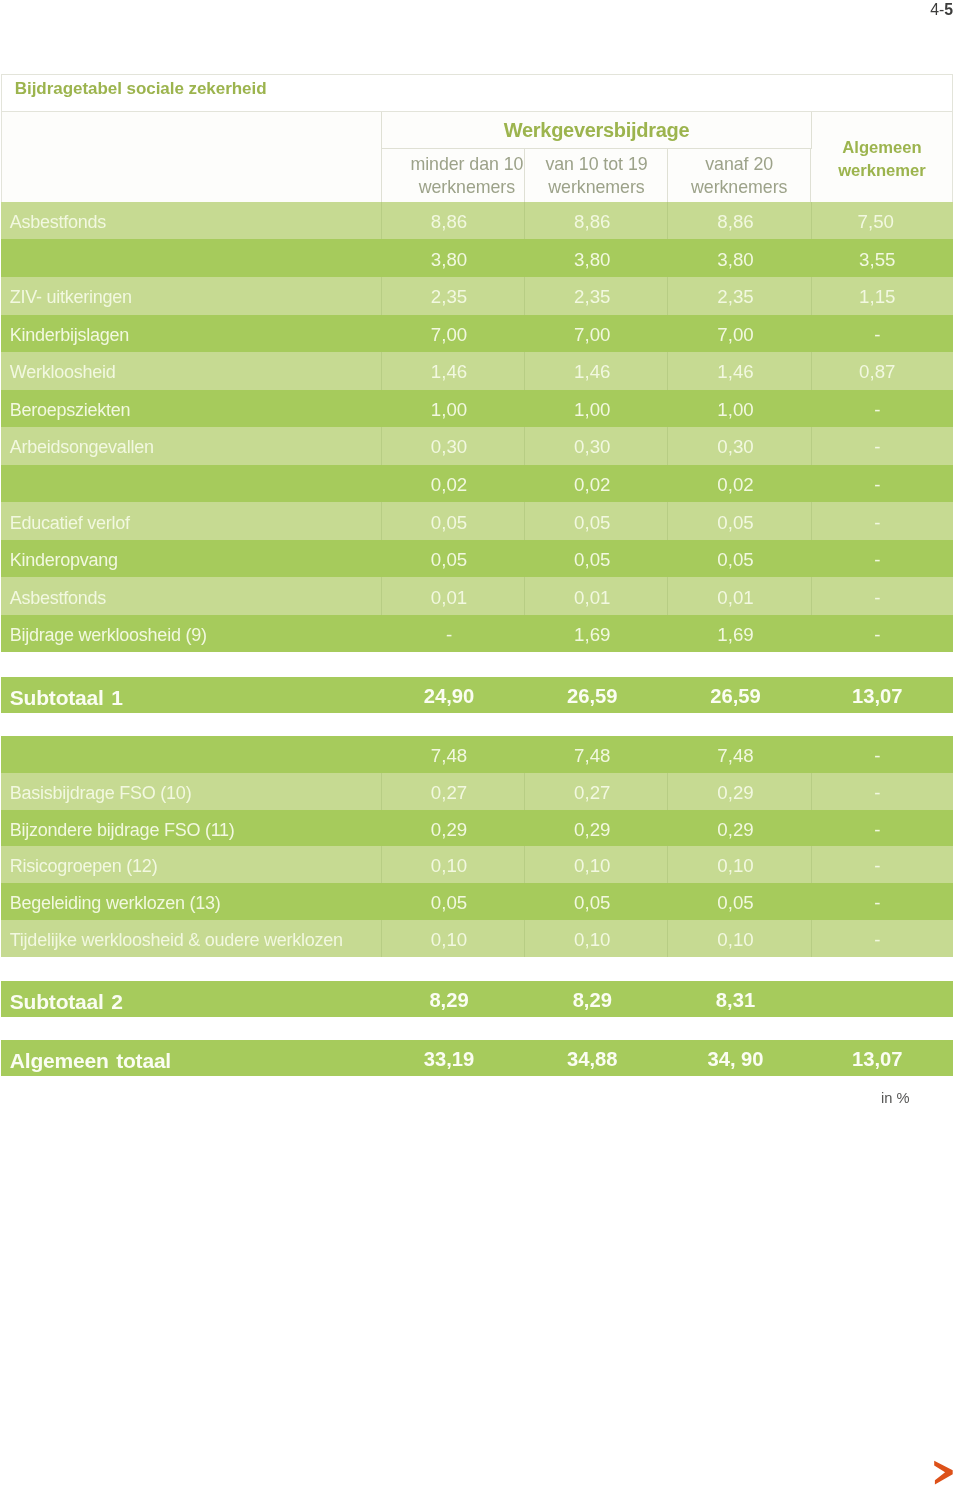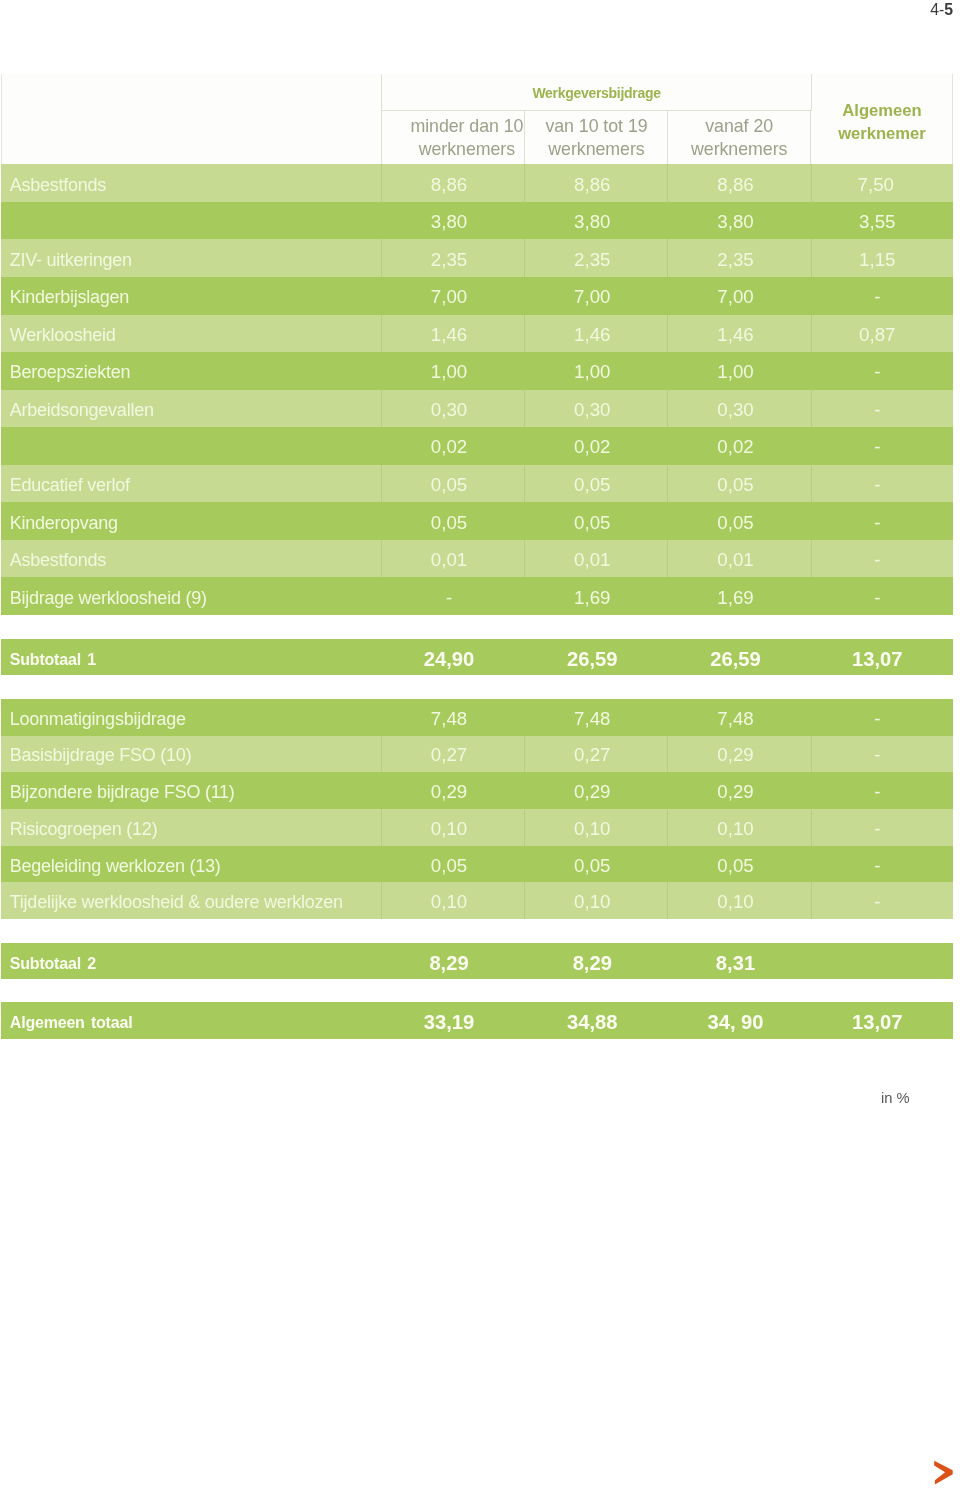--- a/index.html
+++ b/index.html
@@ -23,21 +23,21 @@
             border:1px solid #e3e4da;}
   .titlerow .t{position:absolute;left:13px;top:-4px;height:100%;display:flex;align-items:center;
             font-size:17px;font-weight:bold;color:#9cb44e;letter-spacing:-0.05px;}
 
   
   .hdr{position:relative;height:90.4px;box-sizing:border-box;background:#fdfdfb;
        border-left:1px solid #e3e4da;border-right:1px solid #e3e4da;}
   .hdr .grp{position:absolute;left:379.5px;top:0;width:430.5px;height:37px;box-sizing:border-box;
        border-left:1px solid #dfe0d4;border-right:1px solid #dfe0d4;border-bottom:1px solid #dfe0d4;
        display:flex;align-items:center;justify-content:center;}
-  .hdr .grp span{font-size:14px;font-weight:bold;color:#9cb44e;letter-spacing:-0.3px;
+  .hdr .grp span{font-size:20px;font-weight:bold;color:#9cb44e;letter-spacing:-0.3px;
        position:relative;top:1px;}
   .hdr .sub{position:absolute;top:37px;height:54px;box-sizing:border-box;
        display:flex;flex-direction:column;align-items:center;justify-content:center;text-align:center;
        border-left:1px solid #dfe0d4;font-size:17.8px;letter-spacing:-0.05px;color:#9ca289;line-height:23px;}
   .hdr .sub.last{border-right:1px solid #dfe0d4;}
   .hdr .emp{position:absolute;left:809.2px;top:0;width:142px;height:90.4px;box-sizing:border-box;
        display:flex;flex-direction:column;align-items:center;justify-content:center;text-align:center;
        font-size:16.6px;font-weight:bold;color:#9cb44e;line-height:23px;padding-top:5px;}
 
   
@@ -52,37 +52,40 @@
   .row .sep{position:absolute;top:0;height:100%;width:1px;background:rgba(150,175,100,0.30);}
   .row.dk .sep{background:transparent;}
 
   .gap{height:24.1px;background:#fff;}
   .gap-s{height:23.7px;background:#fff;}
   .gap-t{height:24.2px;background:#fff;}
   .gap-u{height:22.9px;background:#fff;}
 
   .total{position:relative;height:36.2px;background:#a6cb5c;overflow:hidden;}
   .total .lbl{position:absolute;left:9px;top:3px;height:100%;display:flex;align-items:center;
-       font-size:16px;font-weight:bold;color:#fbfdf2;white-space:nowrap;letter-spacing:-0.2px;word-spacing:2px;}
+       font-size:21px;font-weight:bold;color:#fbfdf2;white-space:nowrap;letter-spacing:-0.2px;word-spacing:2px;}
   .total .val{position:absolute;top:2px;height:100%;display:flex;align-items:center;justify-content:center;
        font-size:20.2px;font-weight:bold;color:#fbfdf2;box-sizing:border-box;padding-right:5.8px;}
 
   .inpct{position:absolute;right:50.5px;top:1089.5px;font-size:14.7px;color:#575756;letter-spacing:0px;}
   .arrow{position:absolute;left:932px;top:1458px;width:24px;height:28px;line-height:0;}
   .arrow svg{display:block;}
 </style>
 </head>
 <body>
 
 <div class="page">
 
   <div class="pageno"><span>4</span><span>-</span><span class="pn-cur">5</span></div>
 
   <div class="tbl">
 
+    <div class="titlerow">
+      <div class="t">Bijdragetabel sociale zekerheid</div>
+    </div>
 
     <div class="hdr">
       <div class="grp">
         <span>Werkgeversbijdrage</span>
       </div>
       <div id="subcols">
           <div class="sub" style="left: 379.1px; width: 171px; text-align: right;">
             <span>minder dan 10</span>
             <span>werknemers</span>
           </div>
@@ -239,21 +242,20 @@
           <div class="lbl">Subtotaal 1</div>
           <div class="val" style="left: 379.5px; width: 143.3px;">24,90</div>
           <div class="val" style="left: 522.8px; width: 143.2px;">26,59</div>
           <div class="val" style="left: 666px; width: 143.2px;">26,59</div>
           <div class="val" style="left: 809.2px; width: 142.6px; padding-right: 8px;">13,07</div>
         </div>
       </div>
     <div class="gap-s"></div>
     <div id="body2">
         <div class="row dk s2">
-          <div class="lbl">Loonmatigingsbijdrage</div>
           <div class="val" style="left: 379.5px; width: 143.3px;">7,48</div>
           <div class="val" style="left: 522.8px; width: 143.2px;">7,48</div>
           <div class="val" style="left: 666px; width: 143.2px;">7,48</div>
           <div class="val" style="left: 809.2px; width: 142.6px; padding-right: 8px;">-</div>
           <div class="sep" style="left: 380.2px;"></div>
           <div class="sep" style="left: 523.5px;"></div>
           <div class="sep" style="left: 666.7px;"></div>
           <div class="sep" style="left: 809.9px;"></div>
         </div>
         <div class="row lt s2">

